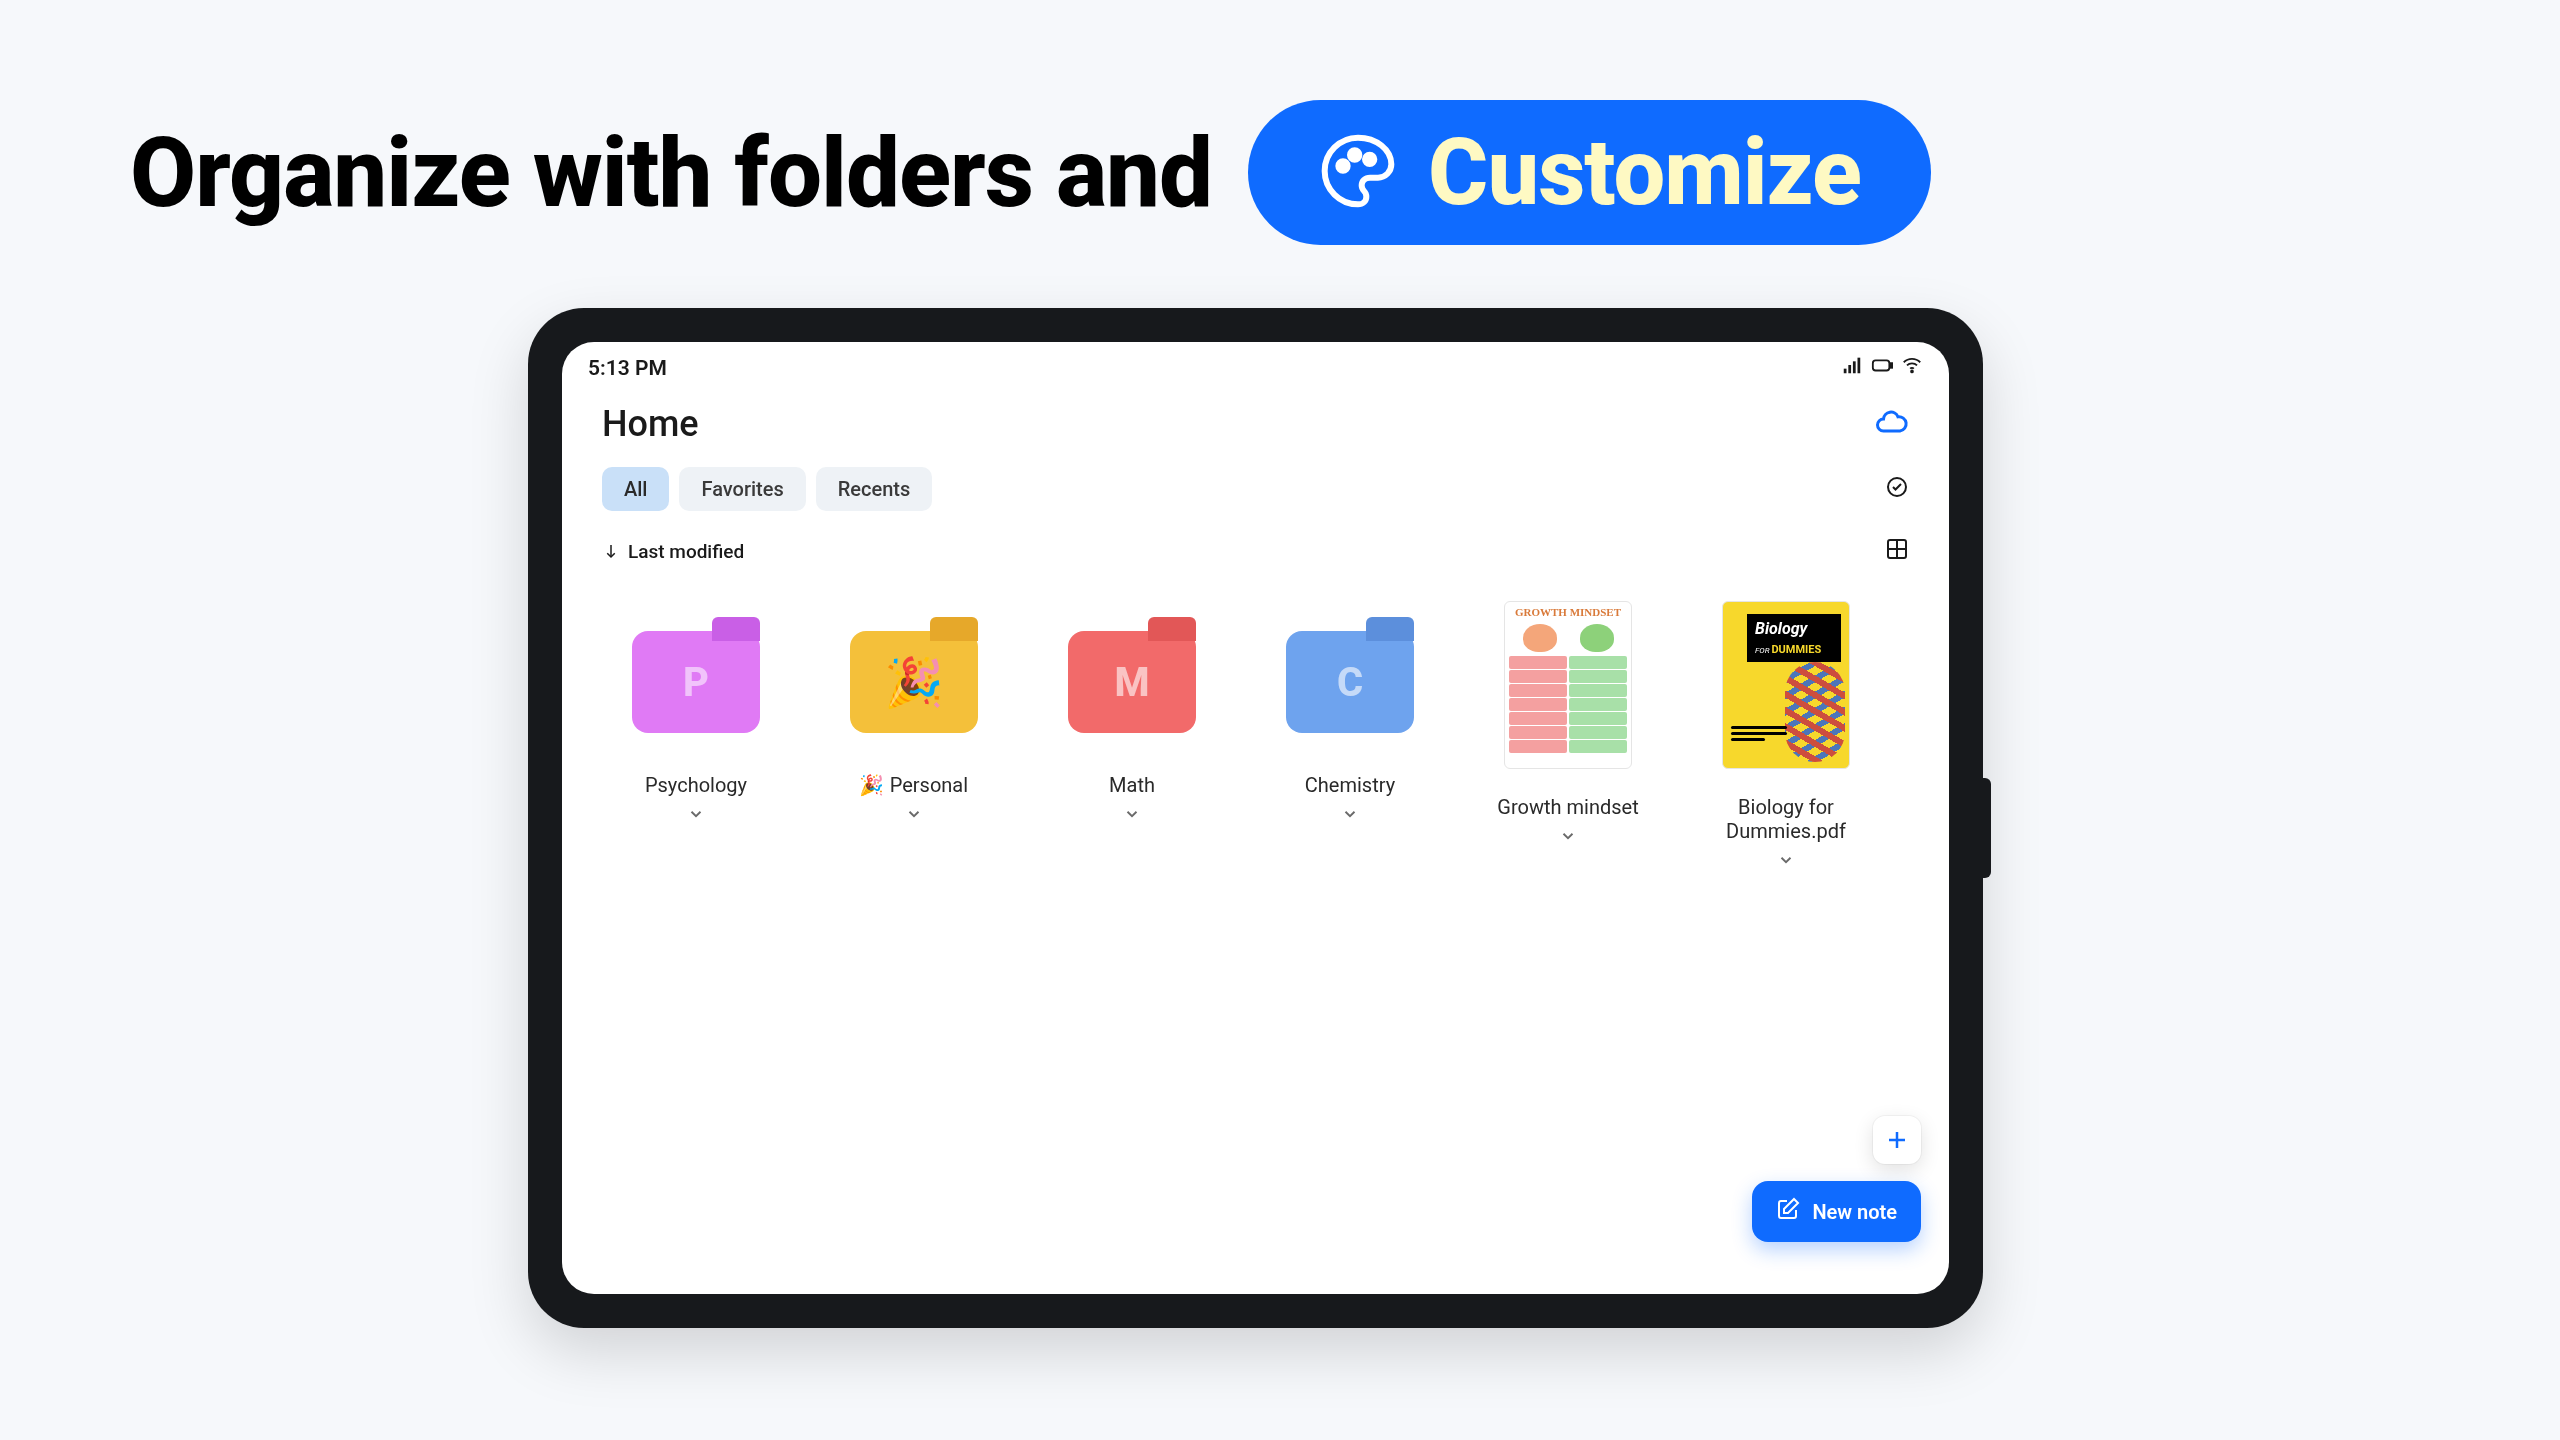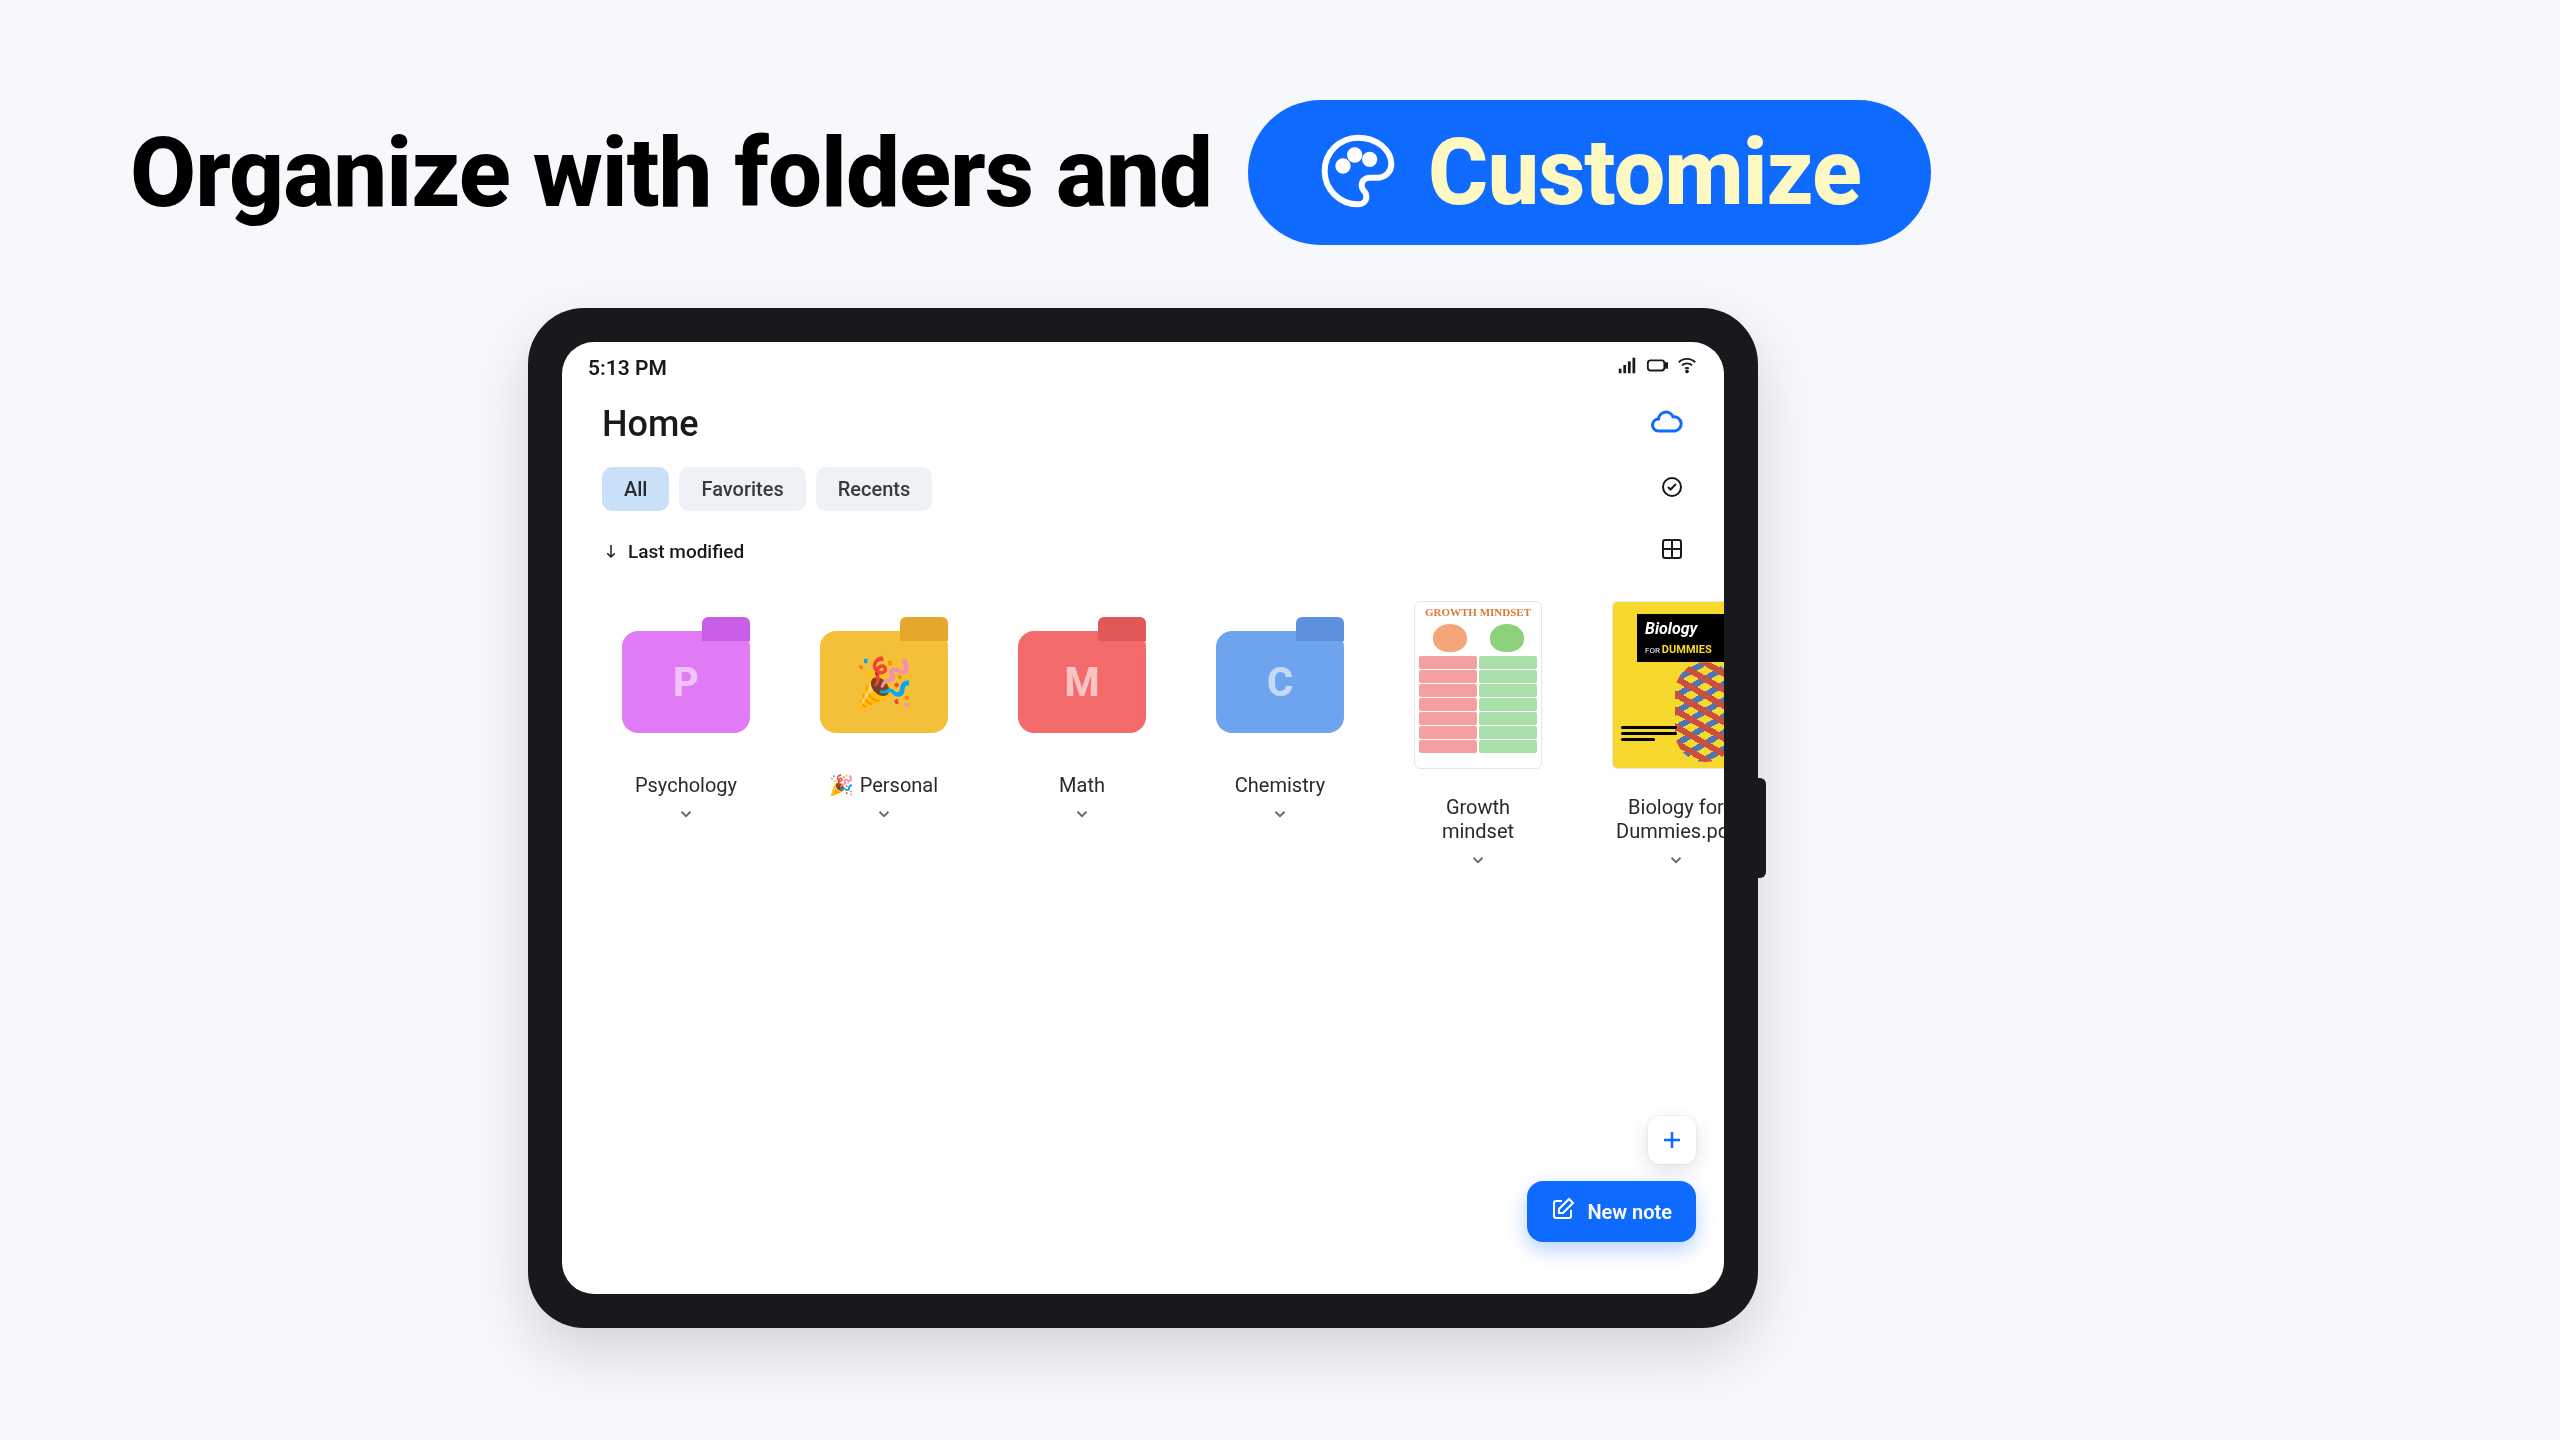--- a/index.html
+++ b/index.html
@@ -40,21 +40,21 @@
   .headline-pill-text {
     font-size: 92px;
     font-weight: 800;
     letter-spacing: -1px;
   }
 
   .tablet {
     position: absolute;
     top: 308px;
     left: 528px;
-    width: 1230px;
+    width: 1455px;
     height: 1020px;
     background: #17191c;
     border-radius: 56px;
     box-shadow: 0 24px 60px rgba(0,0,0,0.15);
     padding: 34px;
   }
   .tablet-side {
     position: absolute;
     right: -8px;
     top: 470px;
@@ -227,21 +227,21 @@
   .bio-banner {
     position: absolute;
     top: 12px;
     left: 24px;
     right: 8px;
     background: #000;
     padding: 5px 8px;
   }
   .bio-title { color: #fff; font-size: 16px; font-weight: 700; font-style: italic; }
   .bio-sub { color: #f7d82c; font-size: 11px; font-weight: 700; }
-  .bio-for { color: #fff; font-size: 8px; margin-right: 2px; }
+  .bio-for { color: #fff; font-size: 8px; font-style: italic; margin-right: 2px; }
   .bio-dna {
     position: absolute;
     right: 4px;
     top: 60px;
     width: 60px;
     height: 100px;
     background: repeating-linear-gradient(30deg, #c94040 0 6px, transparent 6px 14px),
                 repeating-linear-gradient(-30deg, #3a6cc9 0 6px, transparent 6px 14px);
     border-radius: 30px;
     opacity: 0.9;

